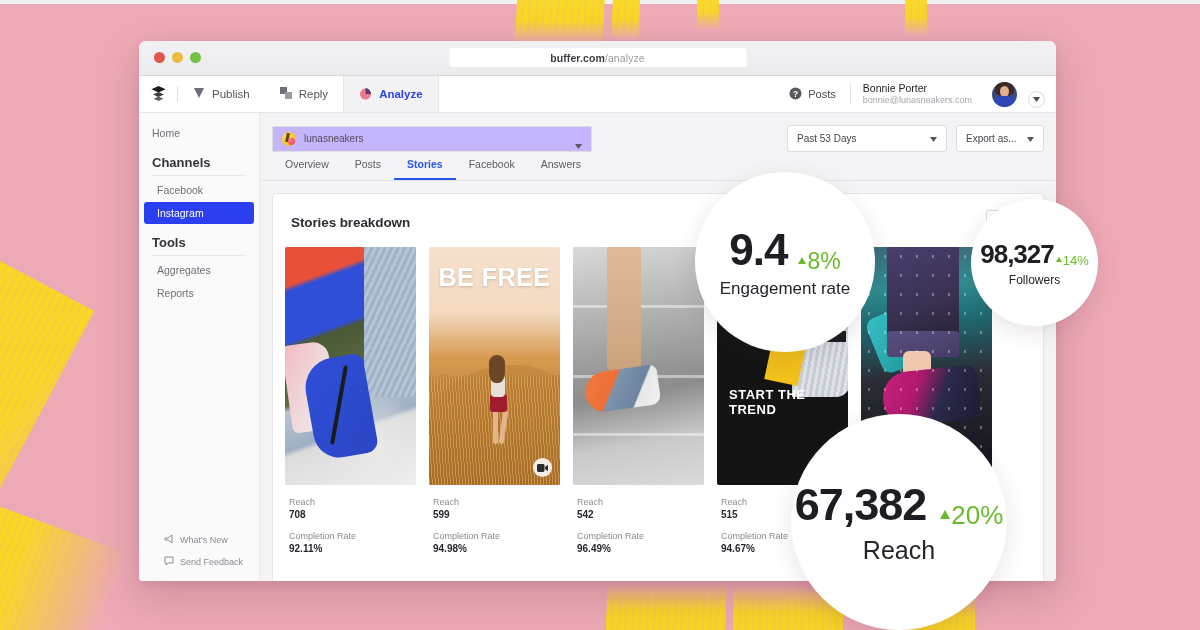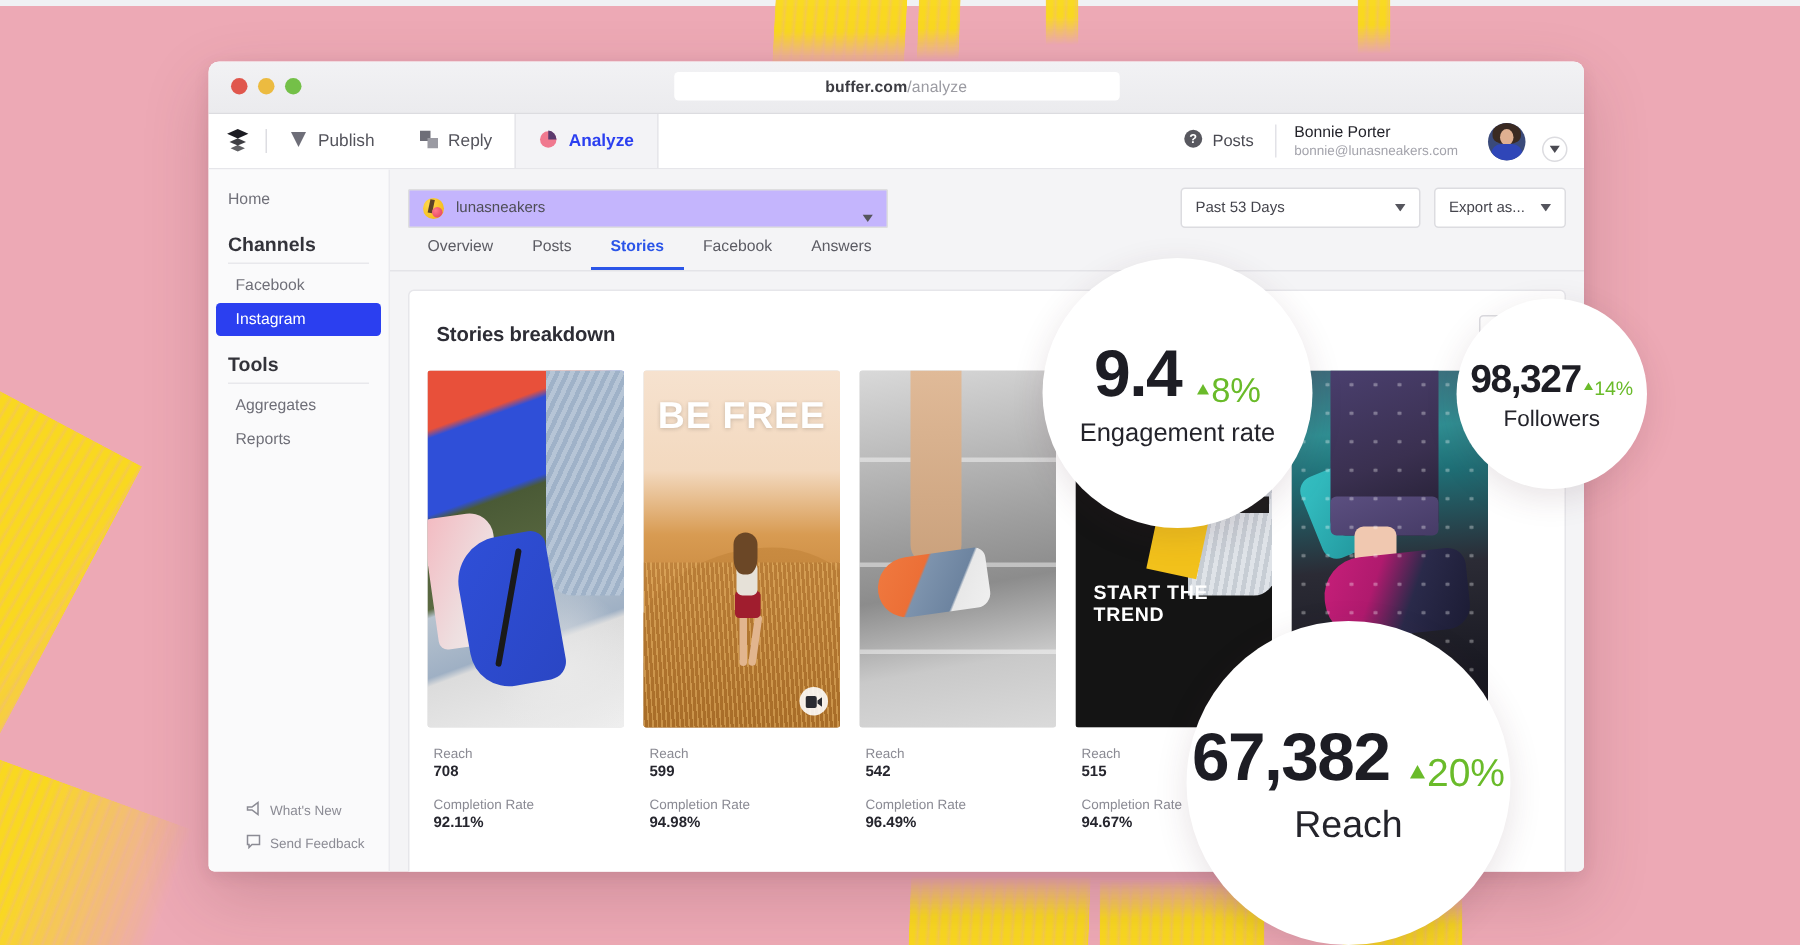--- a/index.html
+++ b/index.html
@@ -210,21 +210,21 @@
 
   .c-eng{left:695px;top:172px;width:180px;height:180px;}
   .c-eng .c-big{font-size:44px;}
   .c-eng .c-delta{font-size:23px;margin-left:11px;}
   .c-eng .c-lbl{font-size:17px;margin-top:4px;}
 
   .c-fol{left:971px;top:199px;width:127px;height:127px;}
   .c-fol .c-big{font-size:26px;}
   .c-fol .c-delta{font-size:13px;margin-left:2px;}
   .c-fol .c-delta .tri{border-left-width:3px;border-right-width:3px;border-bottom-width:5px;}
-  .c-fol .c-lbl{font-size:15px;margin-top:3px;text-align:right;}
+  .c-fol .c-lbl{font-size:12px;margin-top:3px;text-align:right;}
 
   .c-rch{left:791px;top:414px;width:216px;height:216px;}
   .c-rch .c-big{font-size:45px;}
   .c-rch .c-delta{font-size:26px;margin-left:14px;}
   .c-rch .c-delta .tri{border-left-width:5px;border-right-width:5px;border-bottom-width:9px;}
   .c-rch .c-lbl{font-size:25px;margin-top:5px;}
 </style>
 </head>
 <body>
 

